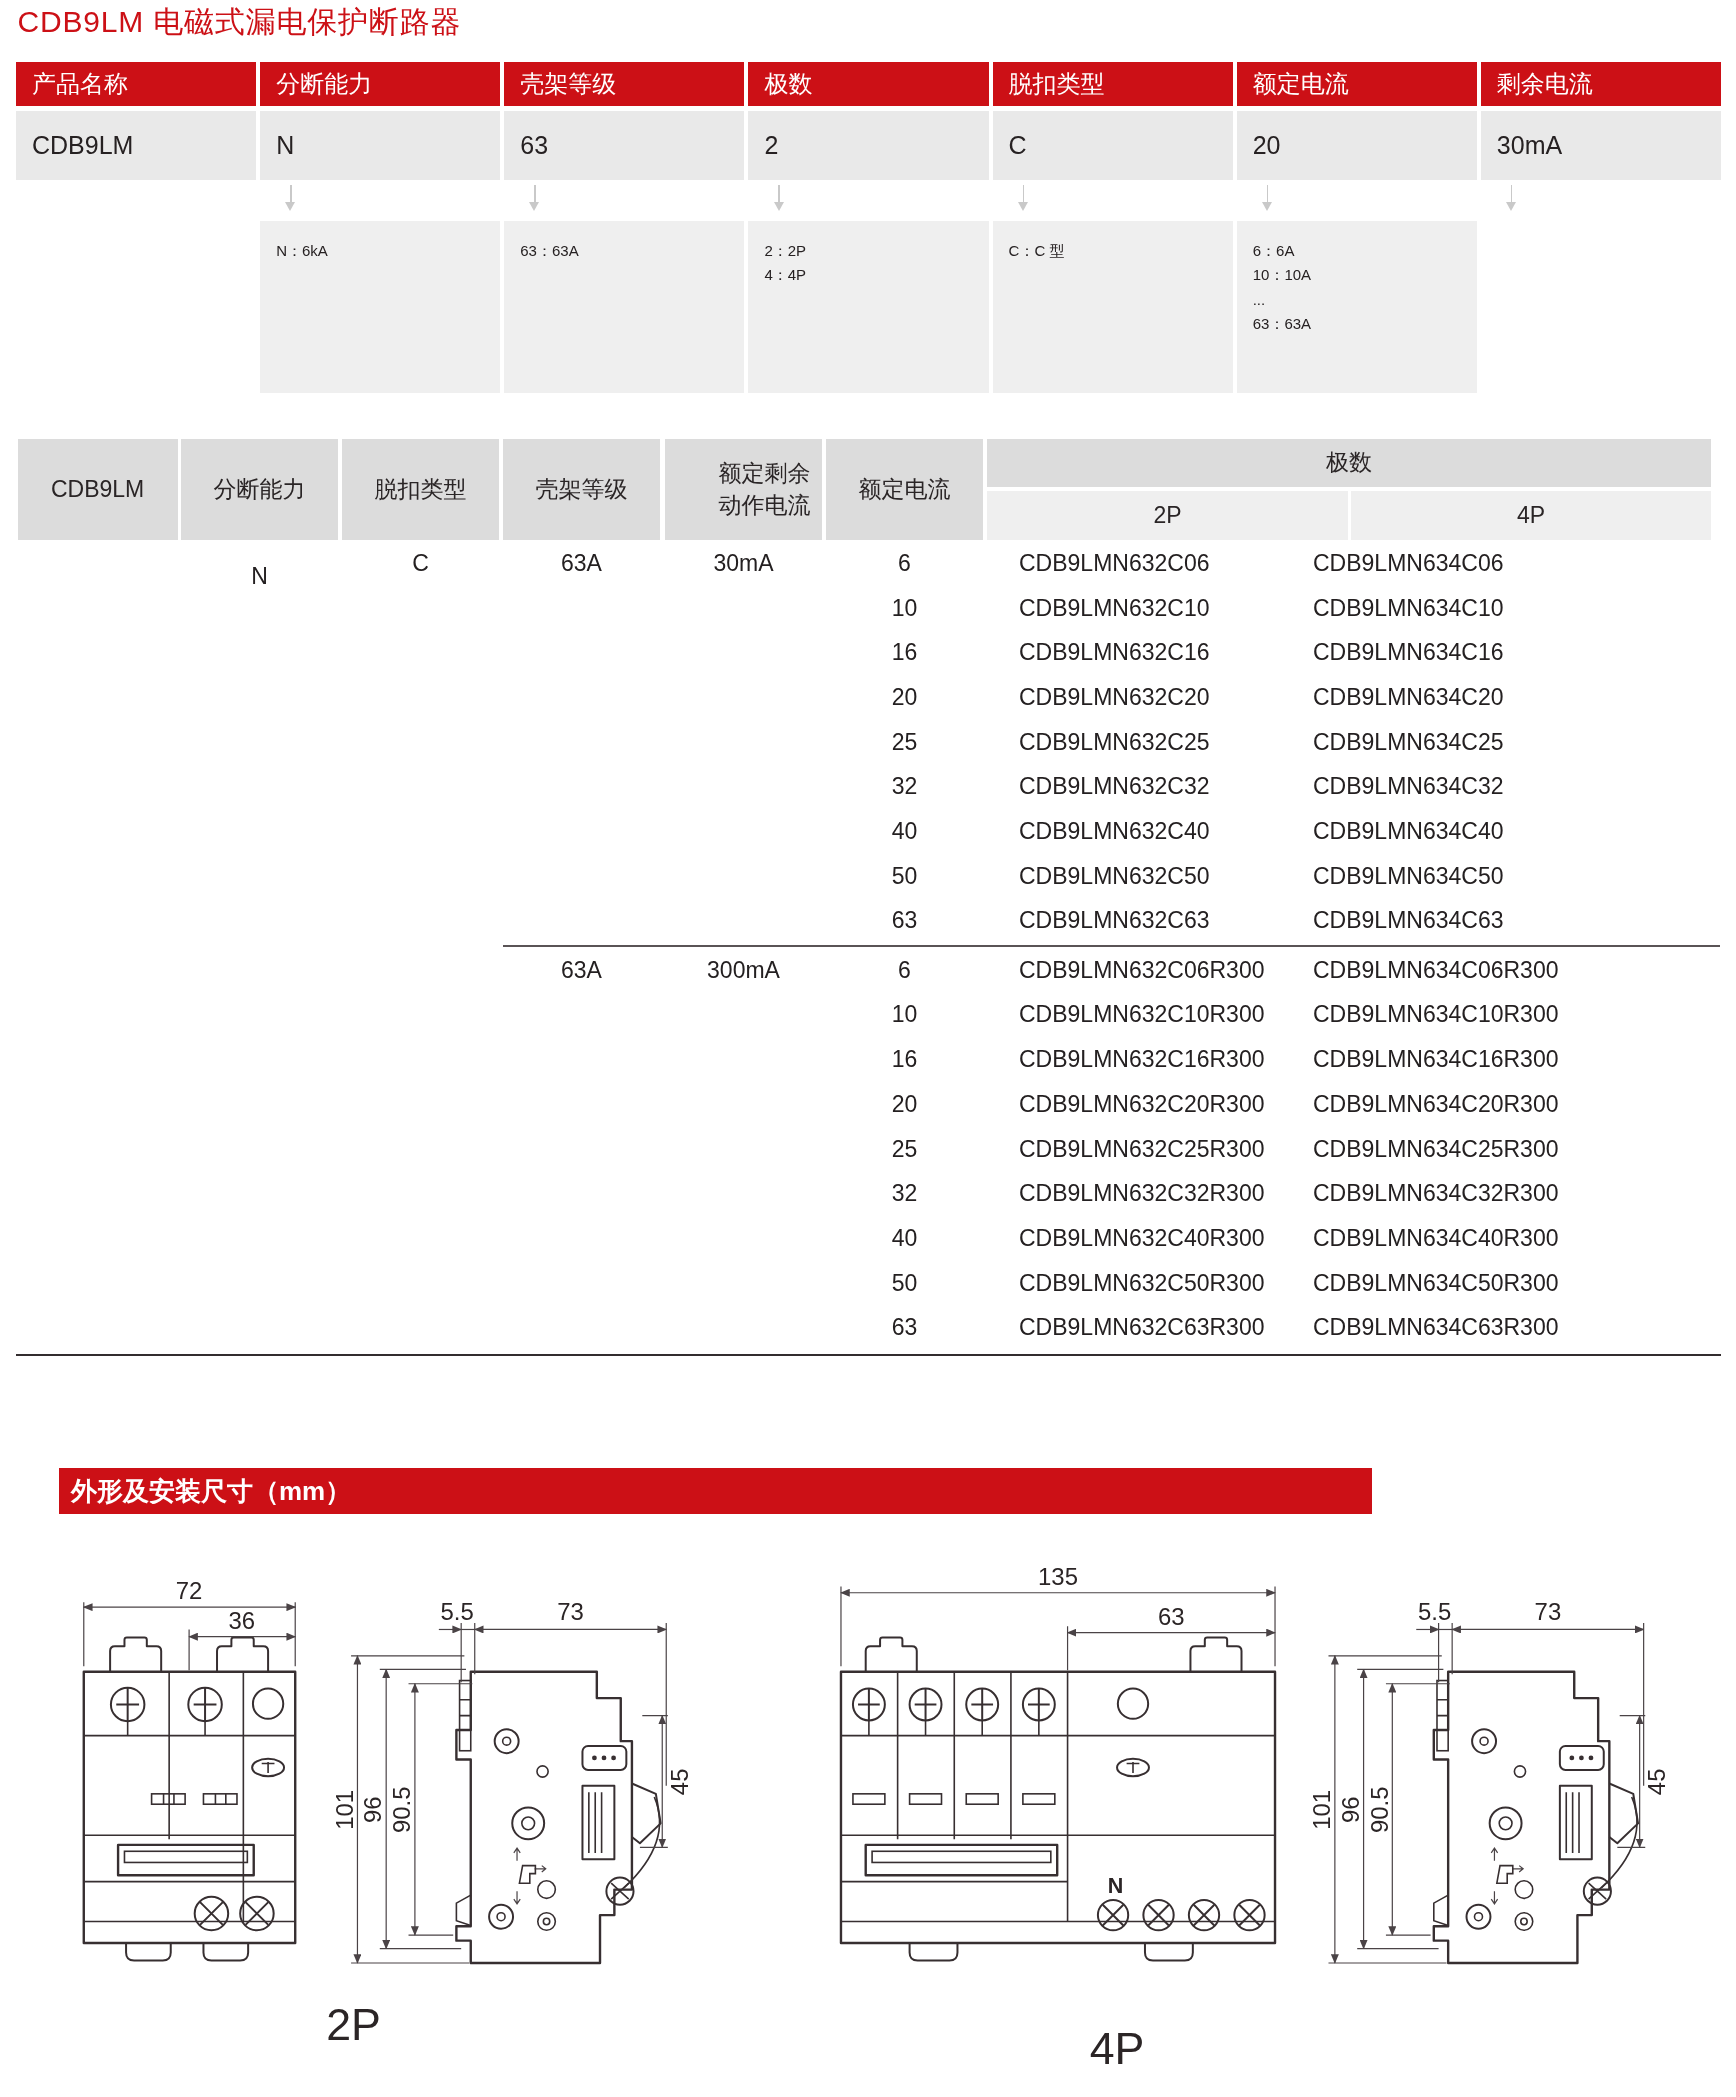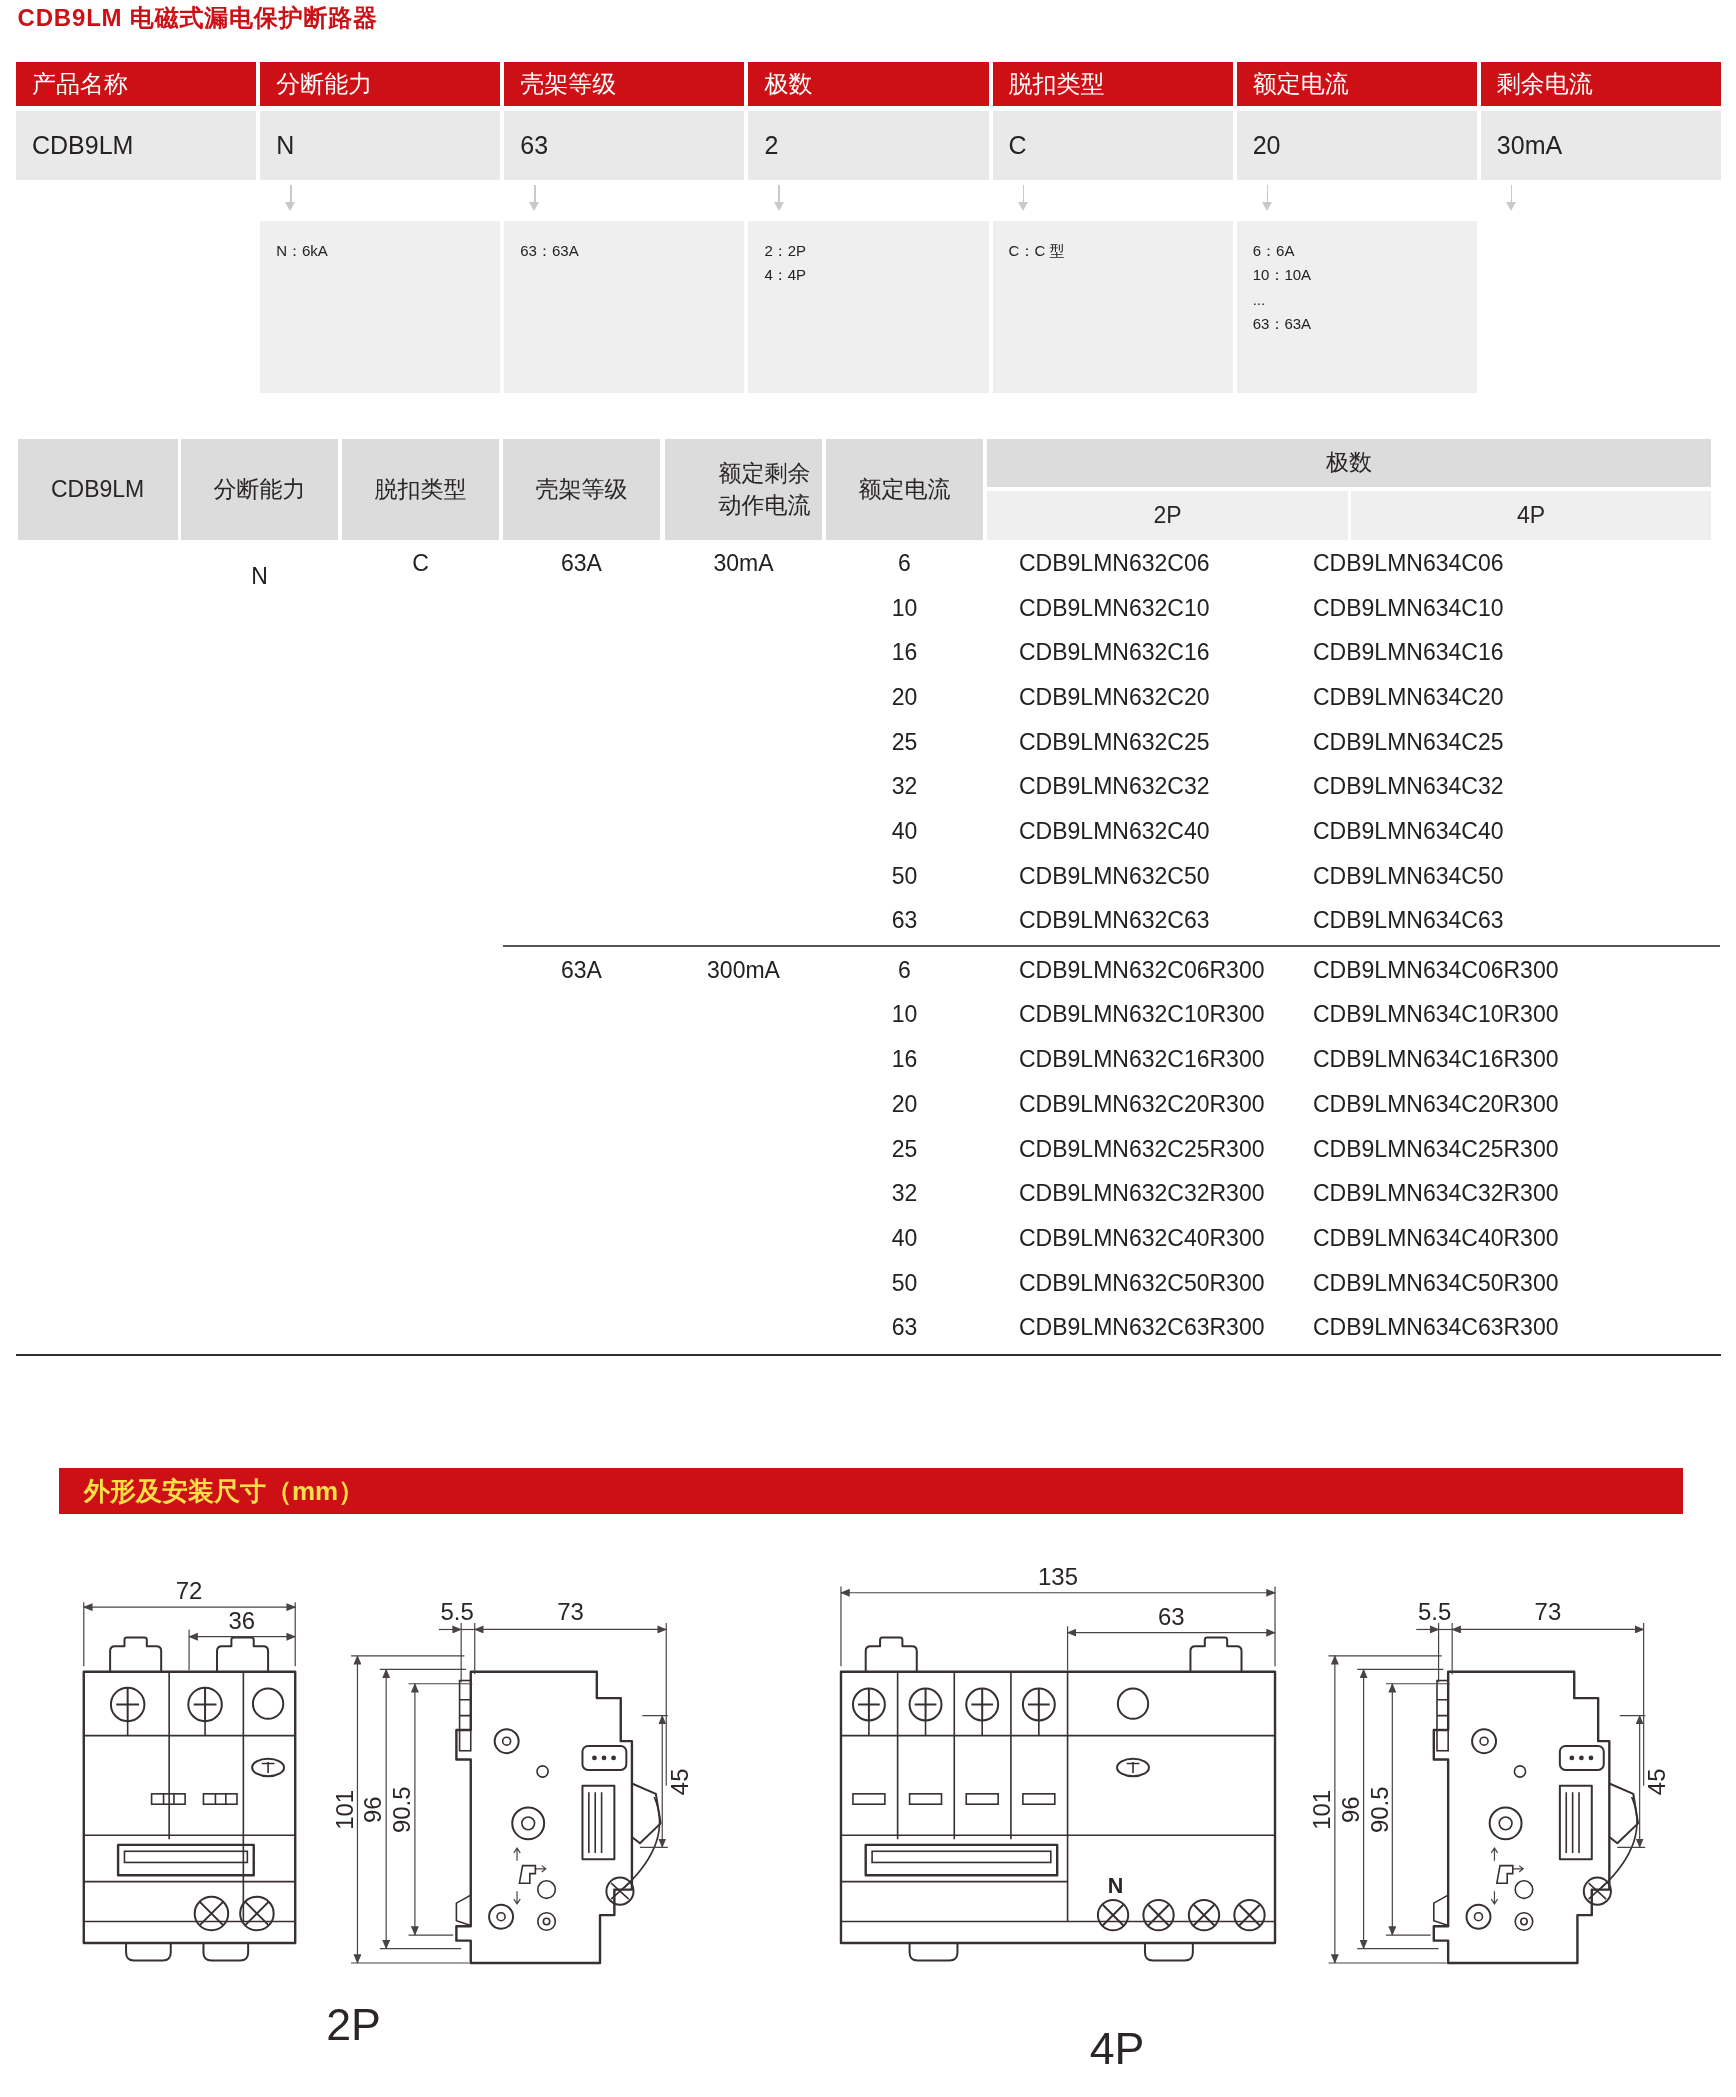--- a/index.html
+++ b/index.html
@@ -1,20 +1,20 @@
 <!DOCTYPE html>
 <html style="font-size:12.8px"><head>
 <meta charset="utf-8">
 <style>
   html,body{margin:0;padding:0;background:#ffffff;}
   .page{position:relative;width:1737px;height:2097px;background:#fff;overflow:hidden;
         font-family:"Liberation Sans","DejaVu Sans",sans-serif;color:#262122;}
 
   
-  .title{position:absolute;left:17.6px;top:1.6px;margin:0;font-size:24px;font-weight:bold;color:#cc1016;letter-spacing:0.8px;}
+  .title{position:absolute;left:17.6px;top:1.6px;margin:0;font-size:30px;font-weight:normal;color:#cc1016;letter-spacing:0.8px;}
 
   
   .t1{position:absolute;left:16px;top:62px;width:1705px;display:grid;
       grid-template-columns:repeat(7,1fr);column-gap:4px;row-gap:4.8px;}
   .t1h{height:44px;background:#cc1016;color:#fff;font-size:24px;display:flex;align-items:center;
        padding-left:16px;box-sizing:border-box;}
   .t1v{height:69px;background:#e9e9e9;font-size:25px;display:flex;align-items:center;
        padding-left:16px;box-sizing:border-box;}
   .t1a{height:32px;background:transparent;}
   .arrow{position:relative;width:1.6px;height:22.3px;background:#c9c9c9;margin:0 0 0 30px;}
@@ -35,22 +35,22 @@
   .c-trip{left:326px;width:157px;text-align:center;}
   .c-frame{left:487px;width:157px;text-align:center;}
   .c-res{left:649px;width:157px;text-align:center;}
   .c-cur{left:810px;width:157px;text-align:center;}
   .c-m2{left:1003px;}
   .c-m4{left:1297px;}
   .sepline{position:absolute;left:503px;top:945px;width:1217px;height:1.6px;background:#5a5456;}
   .botline{position:absolute;left:16px;top:1354px;width:1705px;height:2.4px;background:#332d2f;}
 
   
-  .banner{position:absolute;left:59px;top:1468px;width:1624px;height:46px;background:#cc1016;
-          color:#fde047;display:flex;align-items:center;padding-left:25px;box-sizing:border-box;
+  .banner{position:absolute;left:59px;top:1468px;width:1313px;height:46px;background:#cc1016;
+          color:#ffffff;display:flex;align-items:center;padding-left:12px;box-sizing:border-box;
           font-size:26px;font-weight:bold;}
 
   
   .drawings{position:absolute;left:0;top:1516px;width:1737px;height:582px;}
   svg .ol{stroke:#372f31;stroke-width:3;fill:none;stroke-linejoin:round;}
   svg .in{stroke:#372f31;stroke-width:2;fill:none;}
   svg .in25{stroke:#372f31;stroke-width:2.5;fill:none;stroke-linejoin:round;}
   svg .dim{stroke:#4a4346;stroke-width:1.5;fill:none;}
   svg text{fill:#2b2526;stroke:none;font-family:"Liberation Sans","DejaVu Sans",sans-serif;}
   svg .dimtxt{font-size:30px;text-anchor:middle;}

